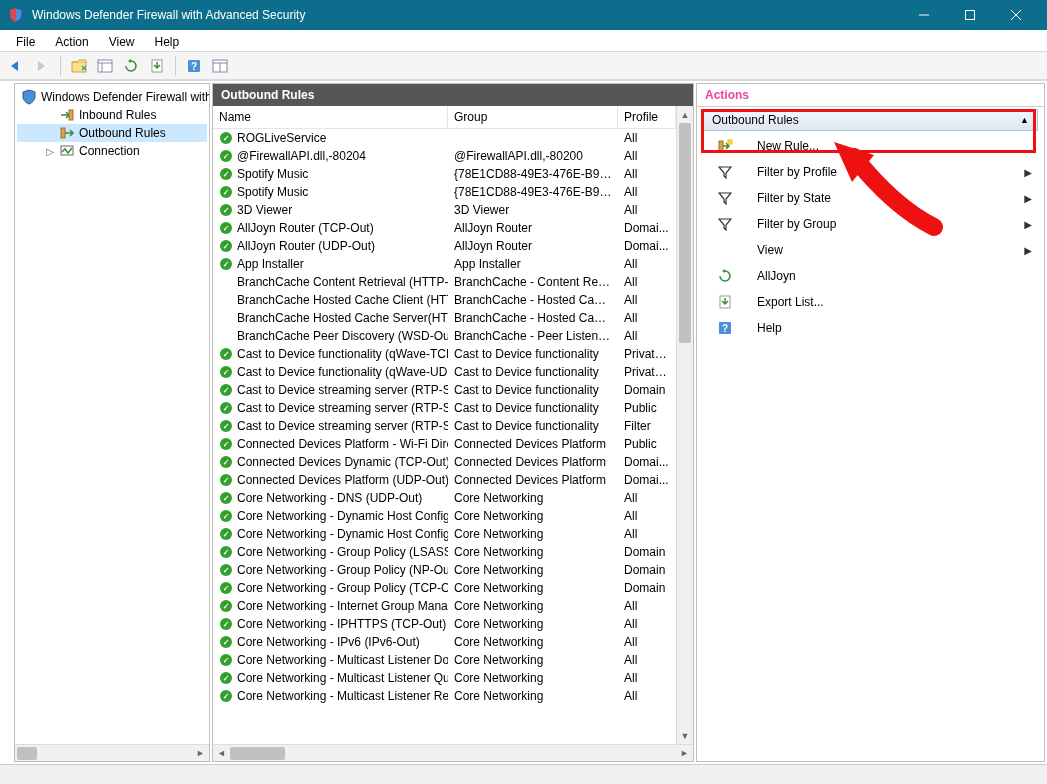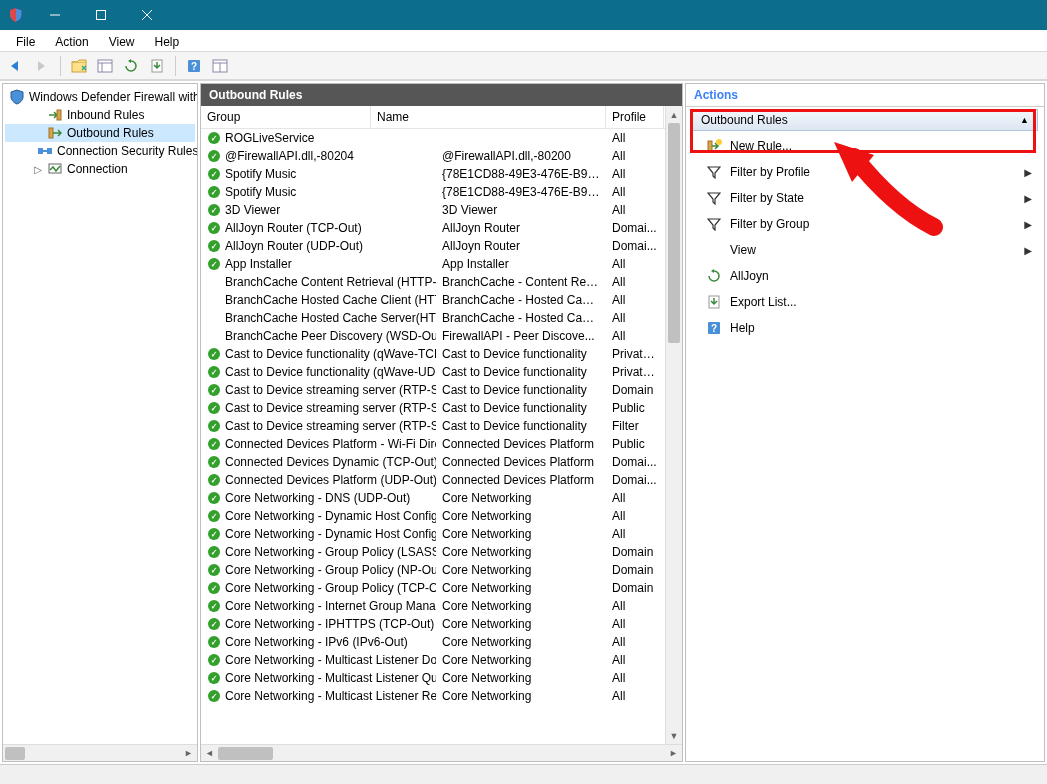--- a/index.html
+++ b/index.html
@@ -12,26 +12,26 @@
   .titlebar .win-btn { width: 46px; height: 30px; display: flex; align-items: center; justify-content: center; color:#fff; }
   
   .menubar { background: #fff; height: 22px; display: flex; align-items: flex-end; padding: 0 6px; border-bottom: 1px solid #d9d9d9; }
   .menubar .menu-item { padding: 2px 10px; }
   
   .toolbar { background: #f5f5f5; height: 28px; display: flex; align-items: center; padding: 2px 4px; gap: 2px; border-bottom: 1px solid #d9d9d9; }
   .toolbar .tbtn { width:24px; height:22px; display:flex; align-items:center; justify-content:center; border:1px solid transparent; border-radius:2px;}
   .toolbar .sep { width:1px; height:20px; background:#ccc; margin:0 4px; }
   
   .mainarea { flex:1; display:flex; background:#fff; border-top:1px solid #d9d9d9; overflow:hidden;}
-  .panel { border:1px solid #bfbfbf; margin:2px 0 2px 2px; display:flex; flex-direction:column; background:#fff;}
+  .panel { border:1px solid #bfbfbf; margin:2px 0 2px 14px; display:flex; flex-direction:column; background:#fff;}
   .tree-panel { width: 196px; }
   .center-panel { flex:1; margin-left:2px; }
   .actions-panel { width: 360px; margin:2px; }
   .panel-header { background: #565656; color: #fff; font-weight: bold; padding: 4px 8px; font-size: 12px; }
-  .actions-panel .panel-header { background:#fff; color:#3b82f6; border-bottom:1px solid #ccc; }
+  .actions-panel .panel-header { background:#fff; color:#ec4899; border-bottom:1px solid #ccc; }
   
   .tree { padding: 4px 2px; font-size:12px; overflow:auto; flex:1;}
   .tree-item { display:flex; align-items:center; padding: 1px 2px 1px 4px; white-space:nowrap; gap:4px; }
   .tree-item.child { padding-left: 28px; }
   .tree-item.selected { background:#cce8ff; }
   .tree-item .exp { width:10px; text-align:center; color:#666; font-size:10px;}
   .tree-icon { width:16px; height:16px; display:flex; align-items:center; justify-content:center; flex-shrink:0;}
   .tree-scroll-h { height:17px; background:#f0f0f0; border-top:1px solid #ddd; display:flex; align-items:center; position:relative;}
   .tree-scroll-h .thumb { position:absolute; left:2px; top:2px; height:13px; width:20px; background:#c0c0c0; border-radius:2px;}
   .tree-scroll-h .arrow { width:17px; height:17px; display:flex; align-items:center; justify-content:center; color:#666; font-size:9px;}
@@ -56,38 +56,39 @@
   .list-vscroll .arrow { height:17px; display:flex; align-items:center; justify-content:center; font-size:9px; color:#666;}
   .list-vscroll .track { position:absolute; top:17px; bottom:17px; left:0; right:0;}
   .list-vscroll .thumb { position:absolute; top:0; left:2px; right:2px; height:220px; background:#c0c0c0; border-radius:2px;}
   .list-vscroll .arrow.down { position:absolute; bottom:0; left:0; right:0;}
   .center-scroll-h { height:17px; background:#f0f0f0; border-top:1px solid #ddd; display:flex; position:relative;}
   .center-scroll-h .arrow { width:17px; display:flex; align-items:center; justify-content:center; color:#666; font-size:9px;}
   .center-scroll-h .thumb { position:absolute; left:17px; top:2px; height:13px; width:55px; background:#c0c0c0; border-radius:2px;}
   
   .actions-body { flex:1; padding:2px 6px; position:relative;}
   .actions-section-head { background: linear-gradient(#f4f7fb, #dce6f2); border:1px solid #b0c4de; padding:3px 8px; font-size:12px; display:flex; align-items:center; justify-content:space-between; margin-bottom:2px;}
-  .action-item { display:flex; align-items:center; gap:8px; padding:5px 6px 5px 14px; font-size:12px;}
+  .action-item { display:flex; align-items:center; gap:24px; padding:5px 6px 5px 14px; font-size:12px;}
   .action-item .aicon { width:16px; height:16px; display:flex; align-items:center; justify-content:center; flex-shrink:0;}
   .action-item .arrow-r { margin-left:auto; color:#333; font-size:10px;}
   .highlight-box { position:absolute; border:3px solid #e11; top:2px; left:4px; right:8px; height:44px; pointer-events:none;}
   .big-arrow { position:absolute; top:30px; right:100px; pointer-events:none;}
   
   .statusbar { height:20px; background:#f0f0f0; border-top:1px solid #ccc;}
 </style>
 </head>
 <body>
 
 <div class="titlebar">
   <span class="app-icon">
     <svg width="16" height="16" viewBox="0 0 16 16">
         <path d="M8 1 L14 3 V8 C14 11 11 14 8 15 C5 14 2 11 2 8 V3 Z" fill="#4a90d9" stroke="#2a5a8a"></path>
         <path d="M8 1 L8 15 C5 14 2 11 2 8 V3 Z" fill="#d94a4a"></path>
       </svg>
   </span>
+  <span class="title">Windows Defender Firewall with Advanced Security</span>
   <div class="win-controls">
     <div class="win-btn">
         <svg width="10" height="10">
           <line x1="0" y1="5" x2="10" y2="5" stroke="#fff" stroke-width="1"></line>
         </svg>
       </div>
     <div class="win-btn">
         <svg width="10" height="10">
           <rect x="0.5" y="0.5" width="9" height="9" fill="none" stroke="#fff" stroke-width="1"></rect>
         </svg>
@@ -189,31 +190,20 @@
             <span class="exp"></span>
             <span class="tree-icon">
               <svg width="16" height="16">
                 <rect x="2" y="3" width="4" height="10" fill="#d9a34a" stroke="#a07028"></rect>
                 <path d="M6 8 L14 8 M11 5 L14 8 L11 11" stroke="#3a8b3a" stroke-width="1.5" fill="none"></path>
               </svg>
             </span>
             <span>Outbound Rules</span>
           </div>
           <div class="tree-item child">
-            <span class="exp"></span>
-            <span class="tree-icon">
-              <svg width="16" height="16">
-                <rect x="1" y="5" width="5" height="6" fill="#4a90d9"></rect>
-                <rect x="10" y="5" width="5" height="6" fill="#4a90d9"></rect>
-                <line x1="6" y1="8" x2="10" y2="8" stroke="#4a90d9" stroke-width="2"></line>
-              </svg>
-            </span>
-            <span>Connection Security Rules</span>
-          </div>
-          <div class="tree-item child">
             <span class="exp">▷</span>
             <span class="tree-icon">
               <svg width="16" height="16">
                 <rect x="2" y="3" width="12" height="9" fill="#fff" stroke="#666"></rect>
                 <path d="M3 9 L6 6 L9 10 L13 5" stroke="#3a8b3a" fill="none" stroke-width="1.5"></path>
               </svg>
             </span>
             <span>Connection</span>
           </div>
         </div>
@@ -223,22 +213,22 @@
       <div class="thumb"></div>
       <div class="arrow right">►</div>
     </div>
   </div>
 
   <div class="panel center-panel">
     <div class="panel-header">Outbound Rules</div>
     <div class="list-wrap">
       <div class="list">
         <div class="list-header">
+          <div class="col name">Name</div>
           <div class="col group">Group</div>
-          <div class="col name">Name</div>
           <div class="col profile">
               <span>Profile</span>
               <span style="font-size:8px;color:#666">▲</span>
             </div>
         </div>
         <div id="rows">
             <div class="row">
               <div class="cell name-cell">
                 <span class="status-icon">
                   <span class="check">✓</span>
@@ -340,21 +330,21 @@
                 <span>BranchCache Hosted Cache Server(HTTP...</span>
               </div>
               <div class="cell group-cell">BranchCache - Hosted Cach...</div>
               <div class="cell profile-cell">All</div>
             </div>
             <div class="row">
               <div class="cell name-cell">
                 <span class="status-icon"></span>
                 <span>BranchCache Peer Discovery (WSD-Out)</span>
               </div>
-              <div class="cell group-cell">FirewallAPI - Peer Discove...</div>
+              <div class="cell group-cell">BranchCache - Peer Listener...</div>
               <div class="cell profile-cell">All</div>
             </div>
             <div class="row">
               <div class="cell name-cell">
                 <span class="status-icon">
                   <span class="check">✓</span>
                 </span>
                 <span>Cast to Device functionality (qWave-TCP...</span>
               </div>
               <div class="cell group-cell">Cast to Device functionality</div>

